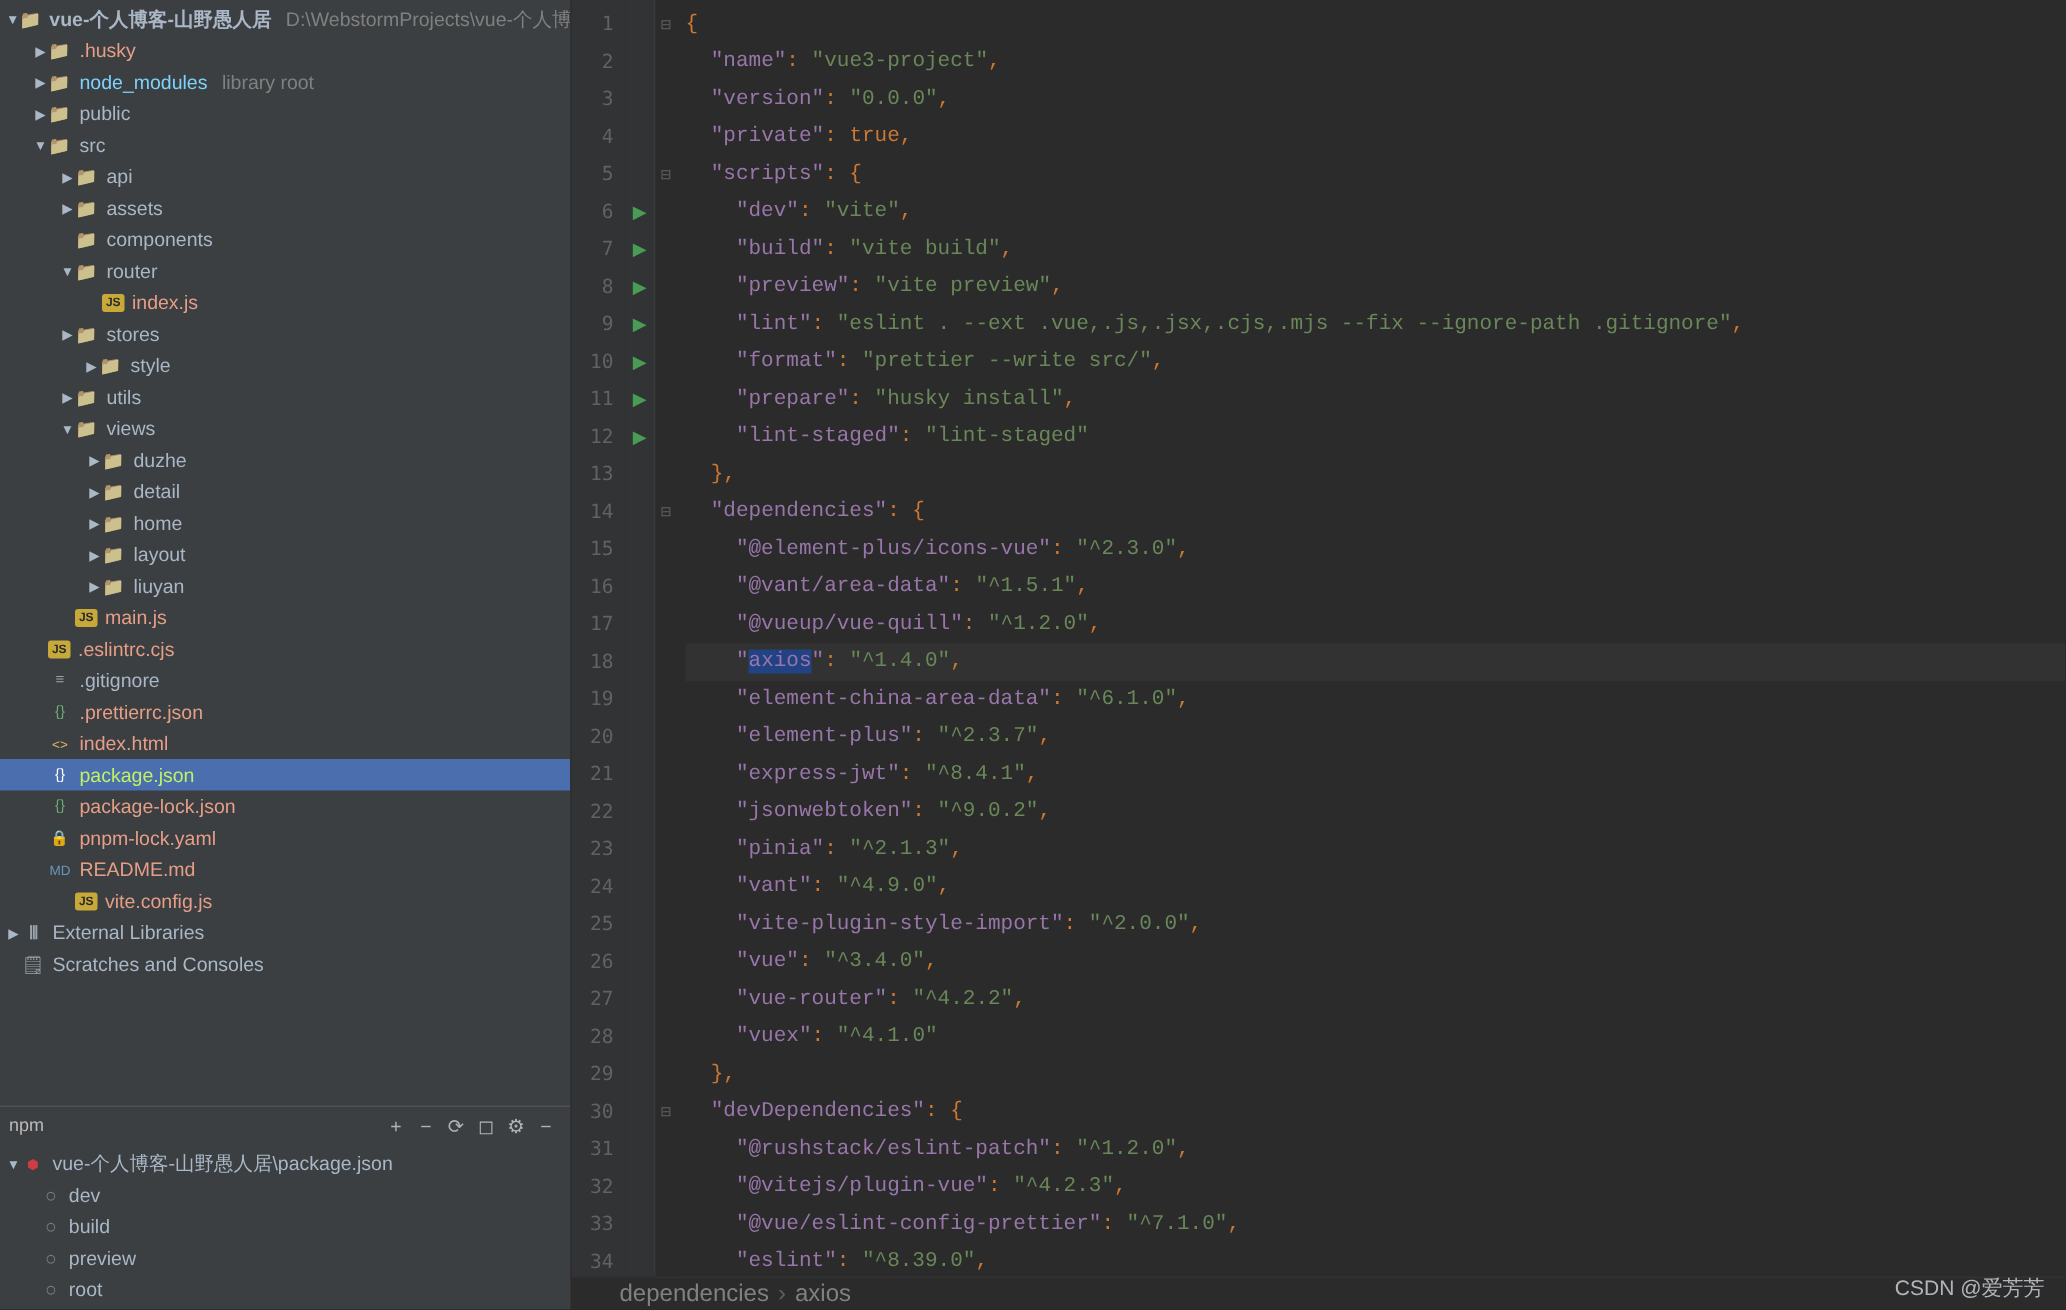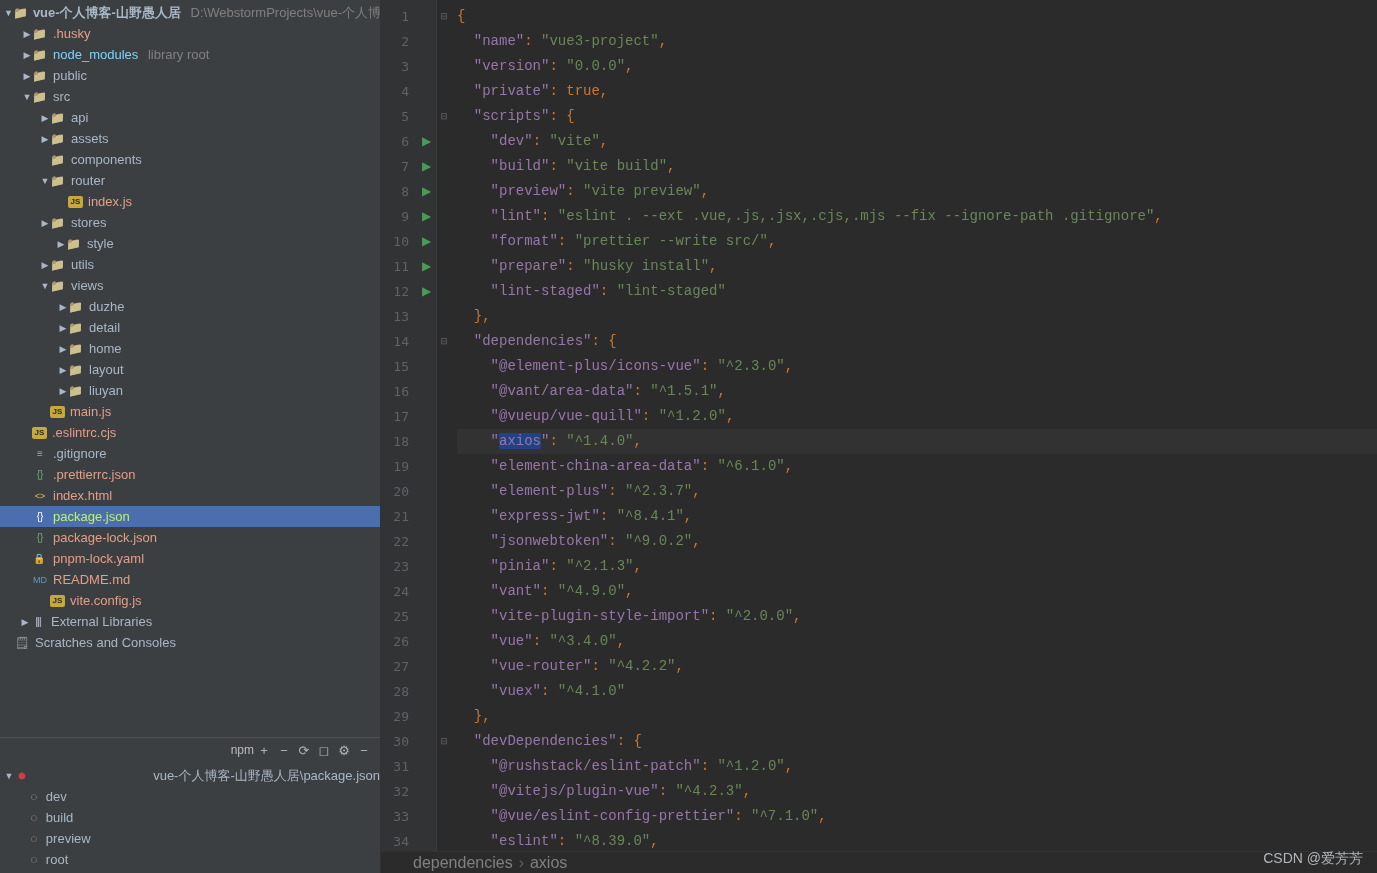--- a/index.html
+++ b/index.html
@@ -34,21 +34,21 @@
 .libicon { color: #9aa7b0; }
 .libicon::before { content: "|||"; letter-spacing: -1px; font-weight: bold; }
 .scratchicon { color: #9aa7b0; }
 .scratchicon::before { content: "🗒"; font-size: 12px; }
 .lockfile { color: #9aa7b0; }
 .lockfile::before { content: "🔒"; font-size: 10px; }
 .label { flex: 1; }
 .label.mod { color: #e69e87; }
 .dim { color: #808080; margin-left: 6px; }
 
-.npm-panel { border-top: 1px solid #515151; text-align: right; }
+.npm-panel { border-top: 1px solid #515151; }
 .npm-header { display: flex; align-items: center; height: 24px; padding: 0 6px; background: #3c3f41; }
 .npm-title { flex: 1; color: #bbb; font-size: 12px; }
 .tool-ic { width: 20px; height: 20px; display: inline-flex; align-items: center; justify-content: center; color: #afb1b3; font-size: 13px; cursor: pointer; }
 .npm-tree { padding: 3px 0; }
 
 .editor { flex: 1; display: flex; flex-direction: column; background: #2b2b2b; min-width: 0; }
 .code-area { flex: 1; display: flex; overflow: hidden; position: relative; }
 .gutter { width: 36px; text-align: right; padding: 4px 8px 0 0; color: #606366; font-family: Consolas, monospace; font-size: 13px; line-height: 25px; background: #313335; flex-shrink: 0; }
 .run-gutter { width: 20px; background: #313335; padding-top: 4px; line-height: 25px; font-size: 12px; text-align: center; flex-shrink: 0; border-right: 1px solid #3a3a3a; }
 .run-ic { color: #499c54; cursor: pointer; }
@@ -211,21 +211,21 @@
     <div class="tree-row" style="padding-left:22px">
         <span class="arrow"></span>
         <span class="ficon mdfile"></span>
         <span class="label mod">README.md</span>
       </div>
     <div class="tree-row" style="padding-left:40px">
         <span class="arrow"></span>
         <span class="ficon jsfile"></span>
         <span class="label mod">vite.config.js</span>
       </div>
-    <div class="tree-row" style="padding-left:20px">
+    <div class="tree-row" style="padding-left:4px">
         <span class="arrow closed"></span>
         <span class="ficon libicon"></span>
         <span class="label">External Libraries</span>
       </div>
     <div class="tree-row" style="padding-left:4px">
         <span class="arrow"></span>
         <span class="ficon scratchicon"></span>
         <span class="label">Scratches and Consoles</span>
       </div>
   </div>

